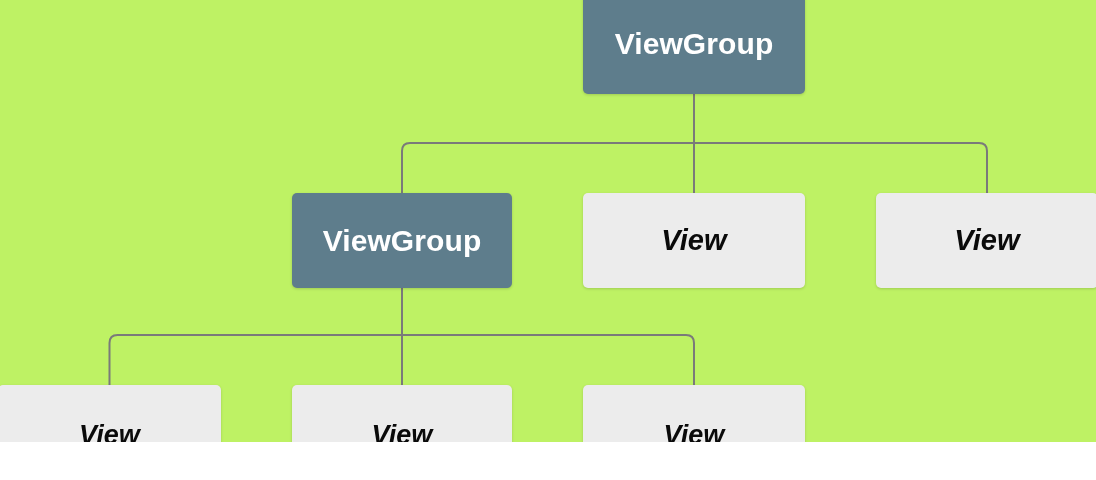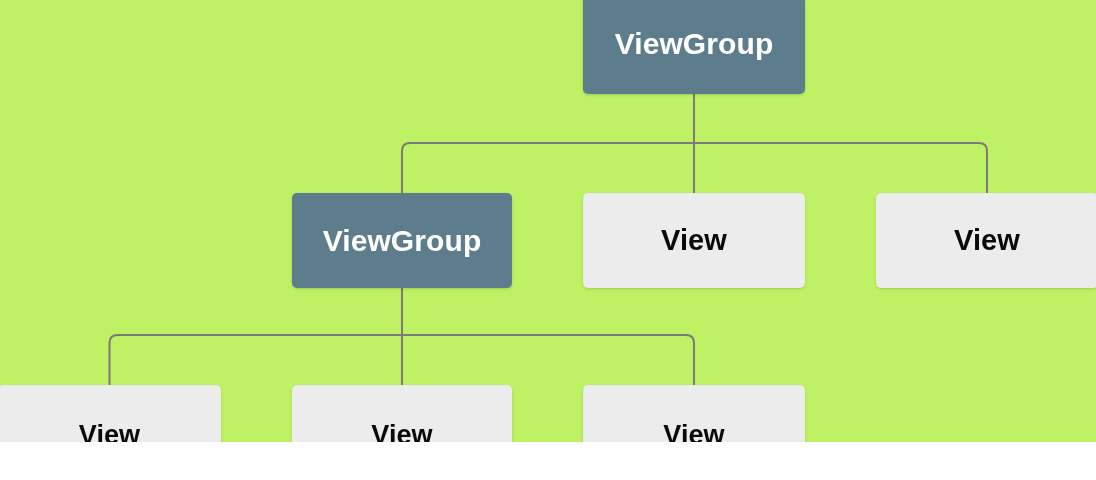--- a/index.html
+++ b/index.html
@@ -33,20 +33,21 @@
     justify-content: center;
     border-radius: 5px;
     box-shadow: 0 1px 3px rgba(0,0,0,0.16);
     user-select: none;
   }
   .node.viewgroup {
     background: #5E7D8C;
   }
   .node.view {
     background: #ECECEC;
+    font-style: italic;
   }
   .node-label {
     font-family: "Liberation Sans", sans-serif;
     font-weight: bold;
     letter-spacing: 0.1px;
     white-space: nowrap;
   }
   .node.viewgroup .node-label {
     color: #ffffff;
     font-size: 30px;

